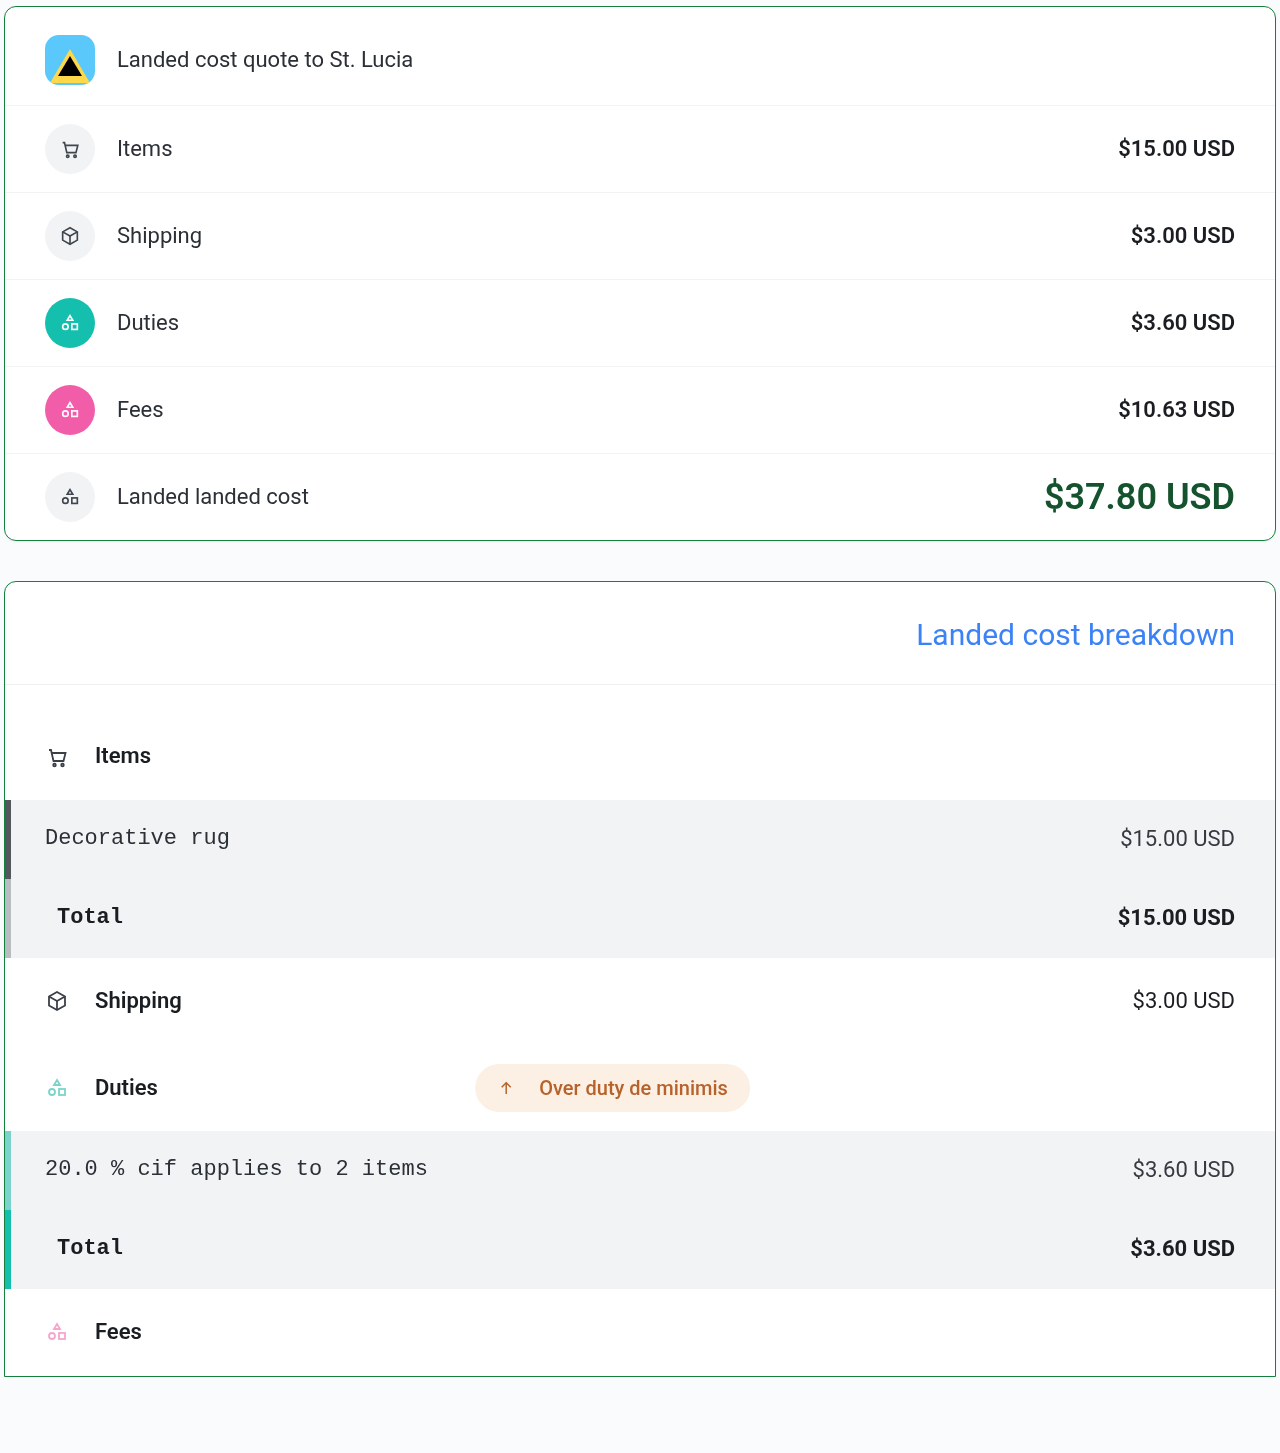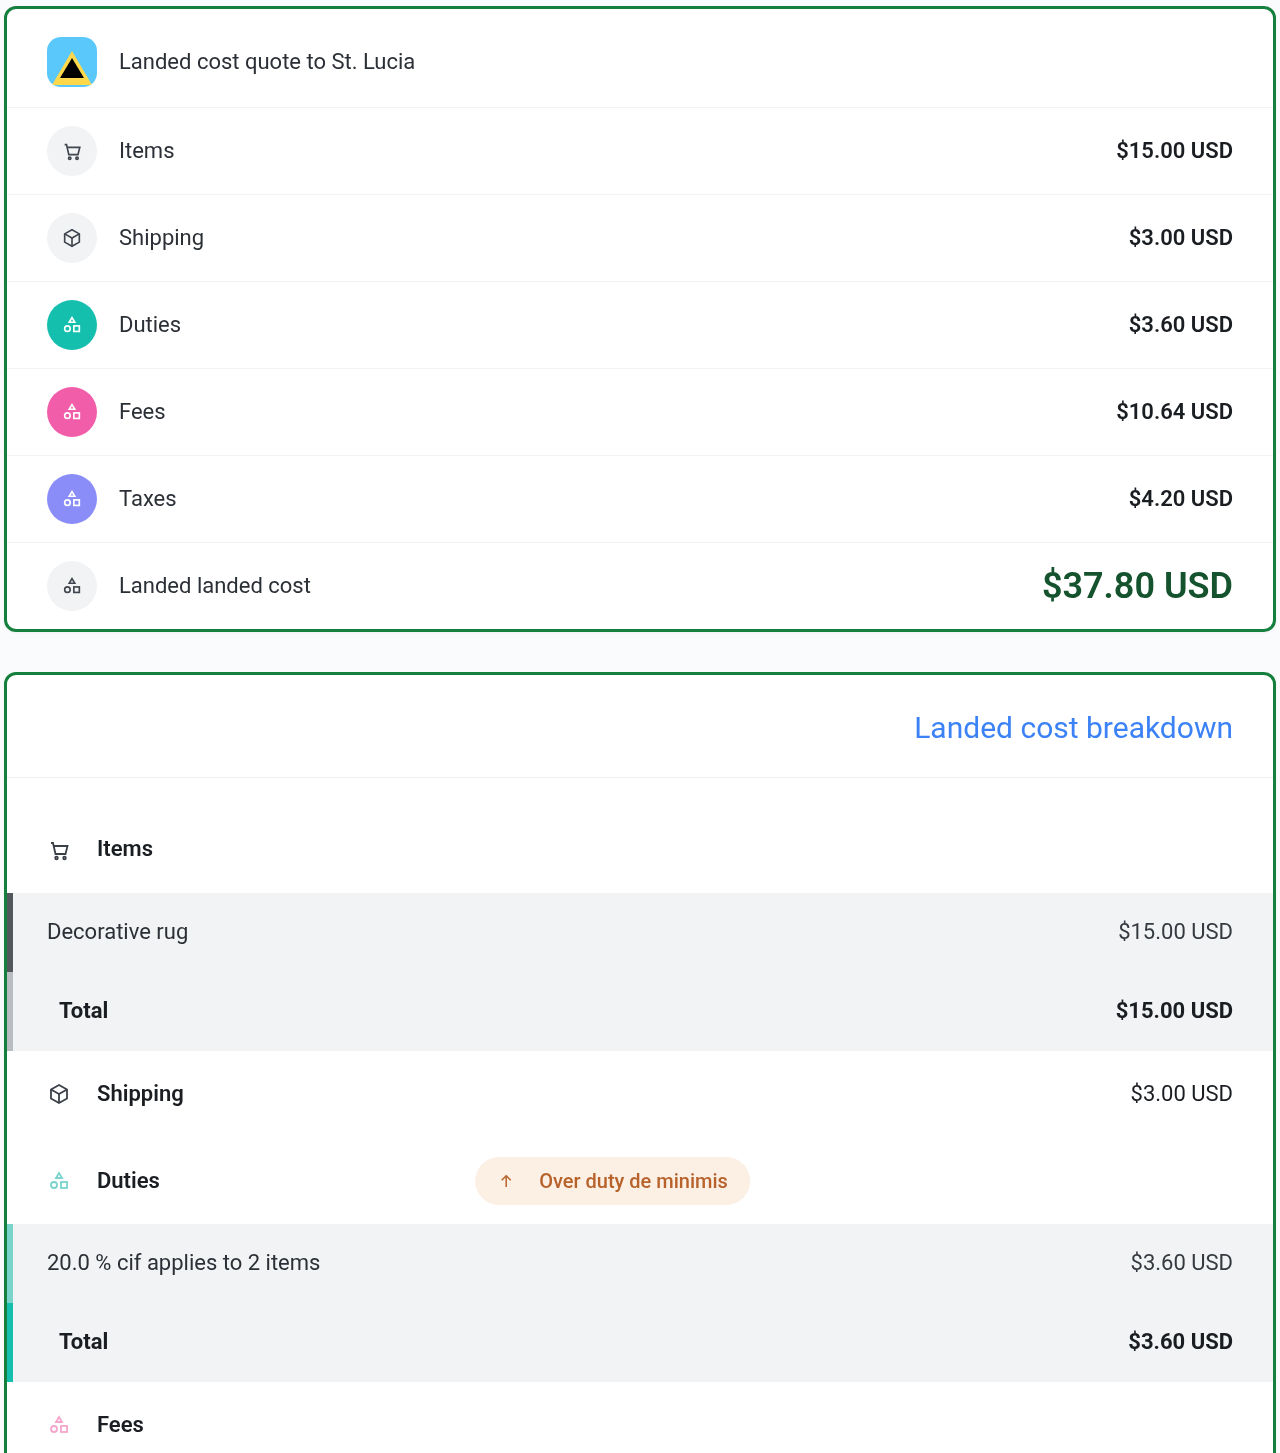--- a/index.html
+++ b/index.html
@@ -7,21 +7,21 @@
     font-family: -apple-system, BlinkMacSystemFont, "Segoe UI", Roboto, Helvetica, Arial, sans-serif;
     background: #fafbfc;
     color: #1a1d21;
     font-size: 20px;
     line-height: 1.4;
   }
   .container { width: 1280px; margin: 0 auto; padding: 0; }
 
   .card {
     background: #fff;
-    border: 3px solid #15803d;
+    border: 1px solid #15803d;
     border-radius: 12px;
     box-shadow: 0 1px 3px rgba(0,0,0,0.04);
     margin: 6px 4px 40px 4px;
     overflow: hidden;
   }
 
   
   .summary-header {
     display: flex;
     align-items: center;
@@ -151,21 +151,21 @@
   .detail-block.items-block   { border-left-color: #53585f; }
   .detail-block.items-total   { border-left-color: #b9bdc2; }
   .detail-block.duties-block  { border-left-color: #7ad4cc; }
   .detail-block.duties-total  { border-left-color: #15bfae; }
   .detail-row {
     display: flex;
     justify-content: space-between;
     align-items: center;
     padding: 24px 40px 24px 34px;
   }
-  .detail-row .dl { font-size: 22px; color: #2b2f36; }
+  .detail-row .dl { font-size: 22px; color: #2b2f36; font-family: Liberation Mono, monospace; }
   .detail-row .dv { font-size: 22px; color: #353a40; }
   .detail-row.bold .dl,
   .detail-row.bold .dv { font-weight: 700; color: #1a1d21; margin-left: 12px; }
 
 </style>
 </head>
 <body>
 
 <div class="container">
 
@@ -221,36 +221,23 @@
       <div class="left">
         <div class="icon-circle ic-pink">
           <svg viewBox="0 0 24 24">
               <path d="M12 4l3 5h-6l3-5z"></path>
               <circle cx="7" cy="16" r="3"></circle>
               <rect x="14" y="13" width="6" height="6"></rect>
             </svg>
         </div>
         <div class="label-text">Fees</div>
       </div>
-      <div class="value-text">$10.64 USD</div>
-    </div>
-
-    <div class="summary-row">
-      <div class="left">
-        <div class="icon-circle ic-violet">
-          <svg viewBox="0 0 24 24">
-              <path d="M12 4l3 5h-6l3-5z"></path>
-              <circle cx="7" cy="16" r="3"></circle>
-              <rect x="14" y="13" width="6" height="6"></rect>
-            </svg>
-        </div>
-        <div class="label-text">Taxes</div>
-      </div>
-      <div class="value-text">$4.20 USD</div>
-    </div>
+      <div class="value-text">$10.63 USD</div>
+    </div>
+
 
     <div class="summary-row">
       <div class="left">
         <div class="icon-circle">
           <svg viewBox="0 0 24 24">
               <path d="M12 4l3 5h-6l3-5z"></path>
               <circle cx="7" cy="16" r="3"></circle>
               <rect x="14" y="13" width="6" height="6"></rect>
             </svg>
         </div>

